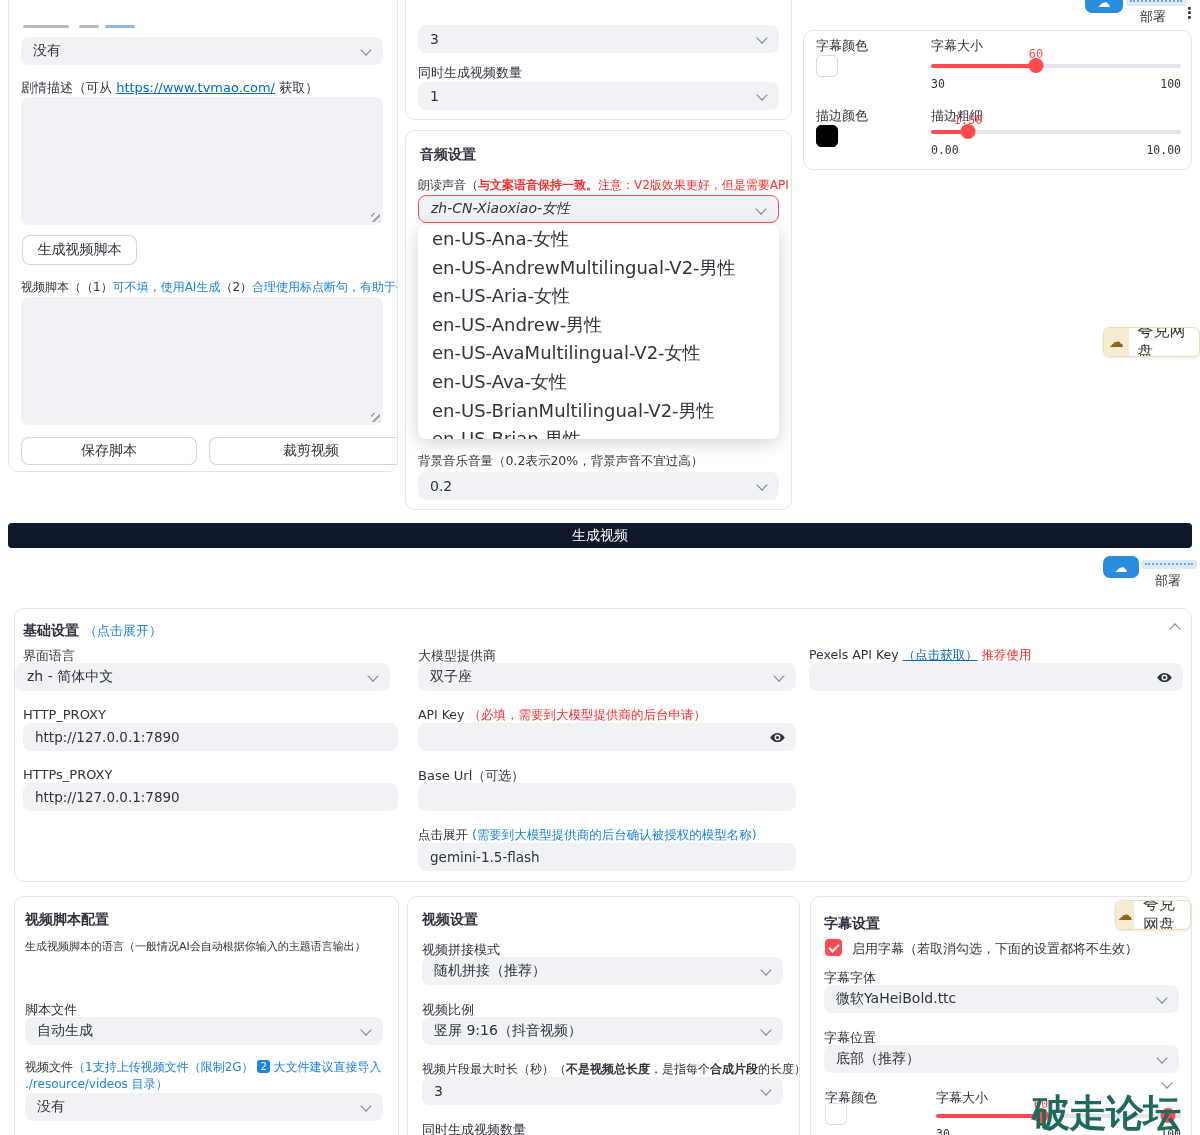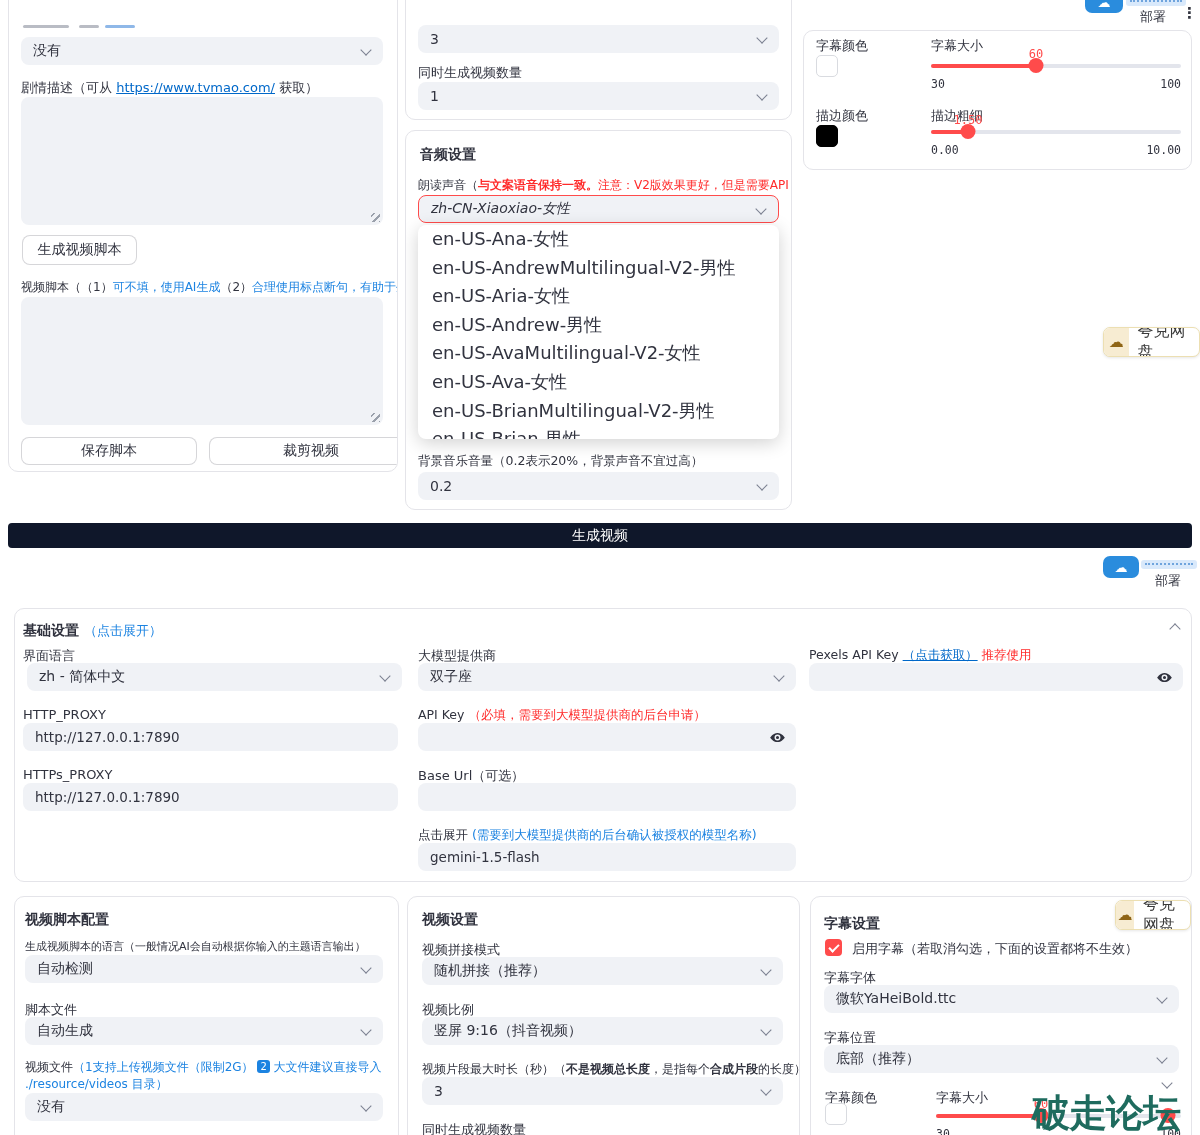--- a/index.html
+++ b/index.html
@@ -202,21 +202,21 @@
     </div>
   <div class="deploy-txt" style="left:1155px;top:572px;">部署</div>
 
   <div class="panel" style="left:14px;top:608px;width:1176px;height:272px;">
     <div class="title" style="left:8px;top:13px;">
       <span>基础设置</span> <span class="blue" style="font-weight:normal;font-size:13px;">（点击展开）</span>
     </div>
     <span class="chev up lone" style="left:1156px;top:16px;"></span>
 
     <div class="lbl" style="left:8px;top:38px;">界面语言</div>
-    <div class="sel" style="left:12px;top:54px;width:375px;">
+    <div class="sel" style="left:0;top:54px;width:375px;">
       <span>zh - 简体中文</span>
       <span class="chev"></span>
     </div>
     <div class="lbl" style="left:403px;top:38px;">大模型提供商</div>
     <div class="sel" style="left:403px;top:54px;width:378px;">
       <span>双子座</span>
       <span class="chev"></span>
     </div>
     <div class="lbl lbl-sm" style="left:794px;top:38px;">
       <span>Pexels API Key </span><span class="linku">（点击获取）</span><span class="redt"> 推荐使用</span>
@@ -255,24 +255,20 @@
       <span>点击展开 </span><span class="blue">(需要到大模型提供商的后台确认被授权的模型名称)</span>
     </div>
     <div class="input" style="left:403px;top:234px;width:378px;">
       <span>gemini-1.5-flash</span>
     </div>
   </div>
 
   <div class="panel" style="left:14px;top:896px;width:383px;height:260px;">
     <div class="title" style="left:10px;top:14px;">视频脚本配置</div>
     <div class="lbl lbl-sm" style="left:10px;top:42px;font-size:11px;">生成视频脚本的语言（一般情况AI会自动根据你输入的主题语言输出）</div>
-    <div class="sel" style="left:10px;top:58px;width:358px;">
-      <span>自动检测</span>
-      <span class="chev"></span>
-    </div>
     <div class="lbl" style="left:10px;top:104px;">脚本文件</div>
     <div class="sel" style="left:10px;top:120px;width:358px;">
       <span>自动生成</span>
       <span class="chev"></span>
     </div>
     <div class="lbl lbl-sm" style="left:10px;top:162px;font-size:12px;">
       <span>视频文件</span><span class="blue">（1支持上传视频文件（限制2G）</span>
       <span class="badge2">2</span><span class="blue"> 大文件建议直接导入</span>
     </div>
     <div class="lbl lbl-sm blue" style="left:10px;top:179px;font-size:12px;">./resource/videos 目录）</div>

